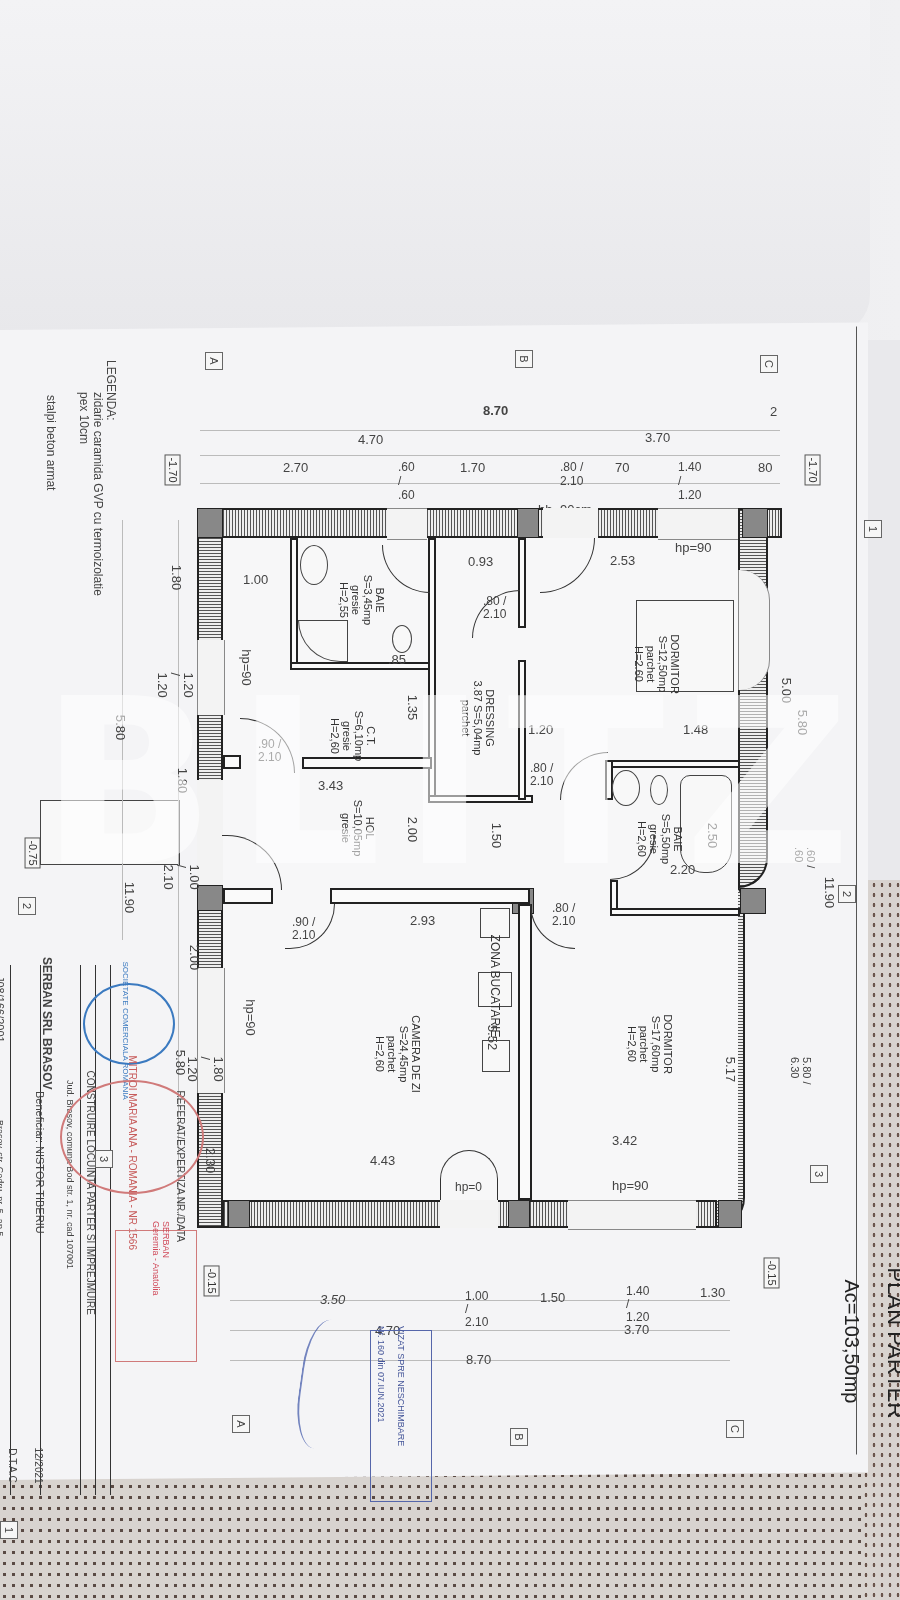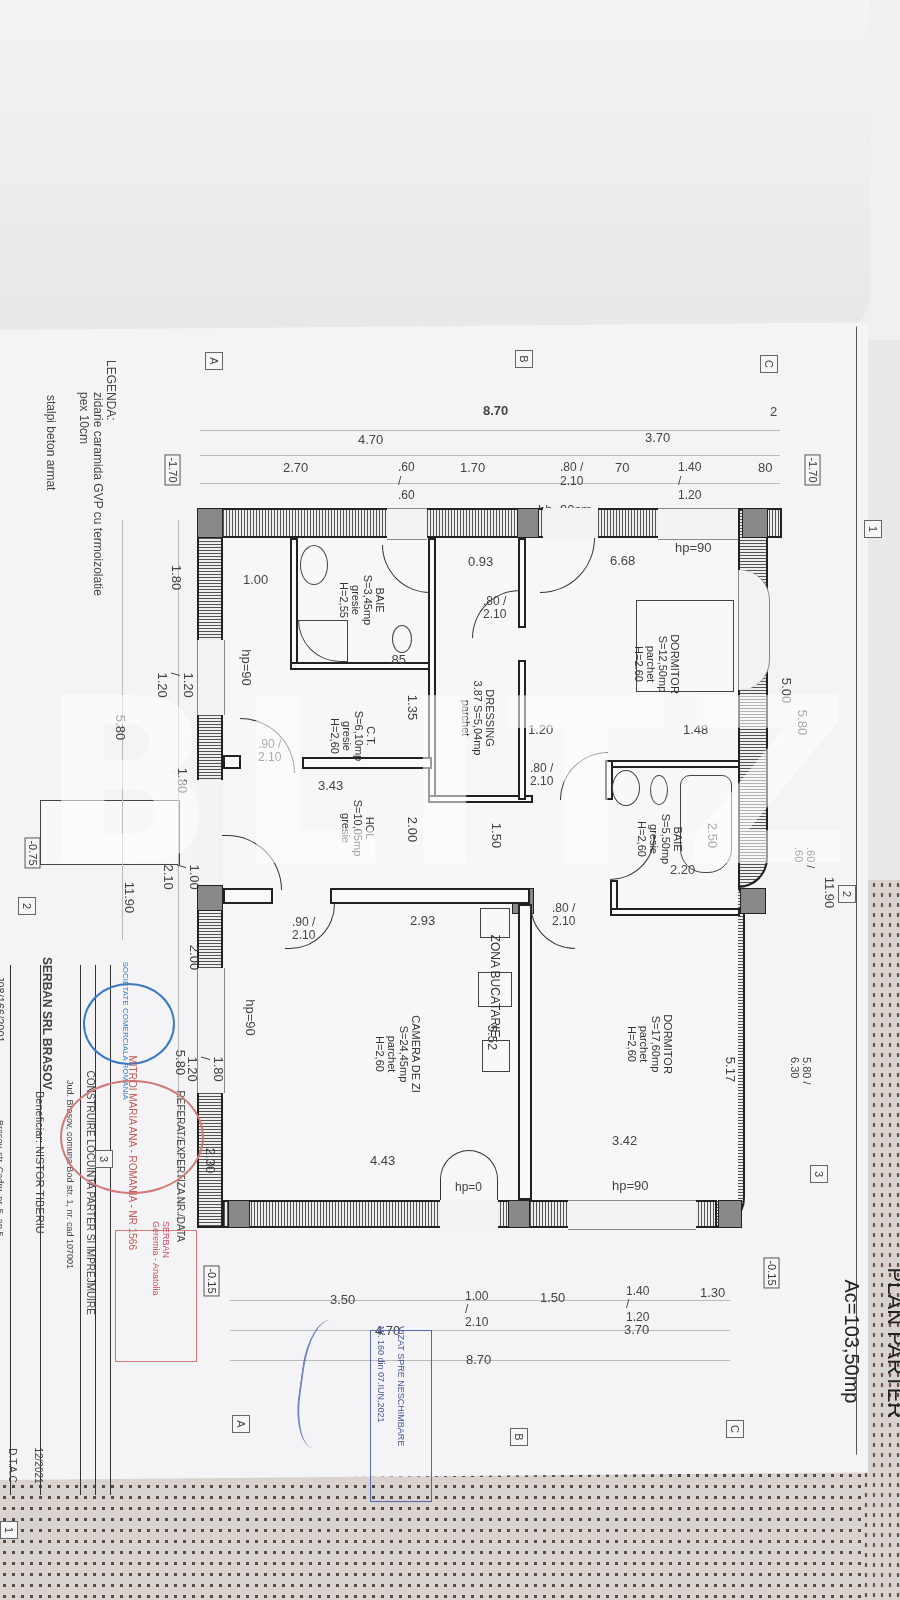--- a/index.html
+++ b/index.html
@@ -207,21 +207,21 @@
 </div>
 <div class="room-label rotc" style="left:605px;top:1020px;width:90px;">
   <div>DORMITOR</div>
   <div>S=17,60mp</div>
   <div>parchet</div>
   <div>H=2,60</div>
 </div>
 <div class="room-label rotc" style="left:435px;top:980px;width:120px;font-size:12px;">ZONA BUCATARIE</div>
 
 <div class="txt" style="left:468px;top:554px;">0.93</div>
-<div class="txt" style="left:610px;top:553px;">6.68</div>
+<div class="txt" style="left:610px;top:553px;">2.53</div>
 <div class="txt" style="left:675px;top:540px;">hp=90</div>
 <div class="txt" style="left:243px;top:572px;">1.00</div>
 <div class="txt rotc" style="left:228px;top:660px;">hp=90</div>
 <div class="txt" style="left:388px;top:652px;">.85</div>
 <div class="txt rotc" style="left:400px;top:700px;">1.35</div>
 <div class="txt" style="left:318px;top:778px;">3.43</div>
 <div class="txt rotc" style="left:400px;top:822px;">2.00</div>
 <div class="txt rotc" style="left:484px;top:828px;">1.50</div>
 <div class="txt" style="left:528px;top:722px;">1.20</div>
 <div class="txt" style="left:683px;top:722px;">1.48</div>
@@ -257,21 +257,21 @@
 <div class="txt rotc" style="left:774px;top:683px;">5.00</div>
 <div class="txt rotc" style="left:790px;top:715px;">5.80</div>
 <div class="txt rotc" style="left:790px;top:850px;width:30px;white-space:normal;line-height:12px;font-size:11px;">.60 / .60</div>
 <div class="txt rotc" style="left:814px;top:885px;">11.90</div>
 <div class="txt rotc" style="left:786px;top:1060px;width:30px;white-space:normal;line-height:12px;font-size:11px;">5.80 / 6.30</div>
 <div class="txt rotc" style="left:718px;top:1062px;">5.17</div>
 
 <div class="dim-line" style="left:230px;top:1300px;width:500px;"></div>
 <div class="dim-line" style="left:230px;top:1330px;width:500px;"></div>
 <div class="dim-line" style="left:230px;top:1360px;width:500px;"></div>
-<div class="txt" style="left:330px;top:1292px;">3.50</div>
+<div class="txt" style="left:320px;top:1292px;font-style:italic;">3.50</div>
 <div class="txt" style="left:465px;top:1290px;font-size:12px;width:28px;white-space:normal;line-height:13px;">1.00 / 2.10</div>
 <div class="txt" style="left:540px;top:1290px;">1.50</div>
 <div class="txt" style="left:626px;top:1285px;font-size:12px;width:28px;white-space:normal;line-height:13px;">1.40 / 1.20</div>
 <div class="txt" style="left:700px;top:1285px;">1.30</div>
 <div class="txt" style="left:375px;top:1323px;">4.70</div>
 <div class="txt" style="left:624px;top:1322px;">3.70</div>
 <div class="txt" style="left:466px;top:1352px;">8.70</div>
 
 <div class="txt rotc" style="left:820px;top:1330px;font-size:22px;color:#222;">PLAN PARTER</div>
 <div class="txt rotc" style="left:790px;top:1330px;font-size:20px;color:#222;">Ac=103,50mp</div>

